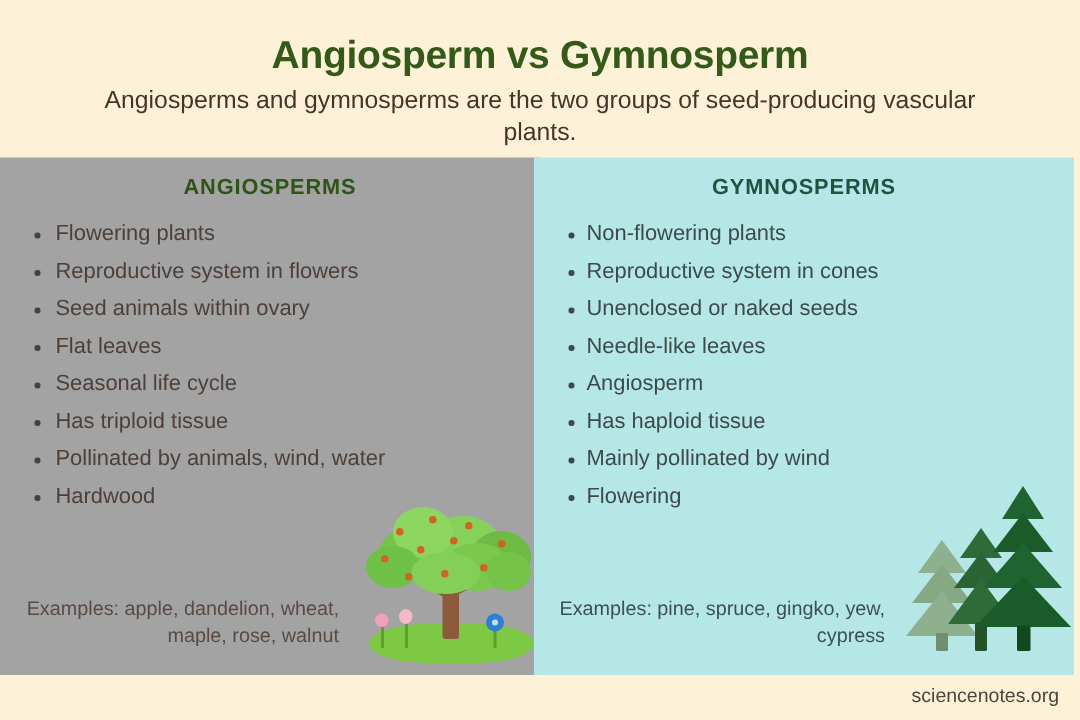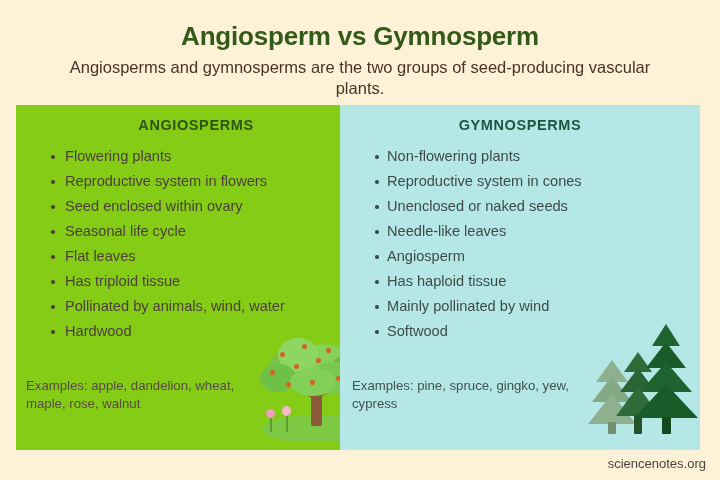--- a/index.html
+++ b/index.html
@@ -20,49 +20,49 @@
     color:#335a18;line-height:1.1;
   }
   .subtitle{
     margin:6px auto 0;width:600px;
     font-size:16.5px;color:#4a3228;line-height:1.32;
   }
 
   
   .panels{position:absolute;left:0;top:105px;width:720px;height:345px;}
   .panel{position:absolute;top:0;width:360px;height:345px;overflow:hidden;}
-  .panel.left{left:16px;background:#84cc16;}
-  .panel.right{left:340px;background:#b5e7e7;}
+  .panel.left{left:0;background:#a3a3a3;}
+  .panel.right{left:356px;background:#b5e7e7;}
 
   .col-head{
     margin:0;padding-top:12px;
     text-align:center;font-size:14.5px;font-weight:bold;
     letter-spacing:.6px;color:#2f5417;
   }
   .panel.right .col-head{color:#1f5440;}
 
   ul.bullets{
-    list-style:none;margin:11px 0 0 0;padding:0 0 0 32px;
+    list-style:none;margin:11px 0 0 0;padding:0 0 0 20px;
   }
   ul.bullets li{
     position:relative;
     font-size:14.6px;line-height:25px;
     color:#4d4039;padding-left:17px;white-space:nowrap;
   }
   .panel.right ul.bullets li{color:#3e4a4a;padding-left:15px;}
   ul.bullets li:before{
     content:"";position:absolute;left:3px;top:11px;
     width:3.6px;height:3.6px;border-radius:50%;background:#4d4039;
   }
   .panel.right ul.bullets li:before{background:#3e4a4a;}
 
   .examples{
     position:absolute;bottom:0;left:0;width:232px;
     font-size:13.2px;line-height:1.42;color:#5a4a44;
-    text-align:left;padding:0 6px 36px 10px;
+    text-align:right;padding:0 6px 16px 10px;
     box-sizing:border-box;
   }
   .panel.right .examples{color:#3f5050;width:240px;padding-left:12px;}
 
   
   .tree-art{position:absolute;right:0;bottom:8px;width:120px;height:108px;}
   .grass{position:absolute;left:6px;bottom:0;width:110px;height:26px;
      background:#7ec943;border-radius:50%/70%;}
   .canopy i{position:absolute;border-radius:50%;}
   .trunk{position:absolute;left:55px;bottom:16px;width:11px;height:48px;background:#8a5a3b;border-radius:2px;}
@@ -91,23 +91,23 @@
     <p class="subtitle">Angiosperms and gymnosperms are the two groups of seed-producing vascular plants.</p>
   </div>
 
   <div class="panels">
 
     <div class="panel left">
       <h2 class="col-head">ANGIOSPERMS</h2>
       <ul class="bullets">
         <li>Flowering plants</li>
         <li>Reproductive system in flowers</li>
-        <li>Seed enclosed within ovary</li>
+        <li>Seed animals within ovary</li>
+        <li>Flat leaves</li>
         <li>Seasonal life cycle</li>
-        <li>Flat leaves</li>
         <li>Has triploid tissue</li>
         <li>Pollinated by animals, wind, water</li>
         <li>Hardwood</li>
       </ul>
       <div class="examples">Examples: apple, dandelion, wheat, maple, rose, walnut</div>
 
       <div class="tree-art">
         <div class="grass"></div>
         <div class="trunk"></div>
         <div class="branch" style="left:40px;bottom:48px;width:20px;height:6px;transform:rotate(32deg);"></div>
@@ -152,21 +152,21 @@
     <div class="panel right">
       <h2 class="col-head">GYMNOSPERMS</h2>
       <ul class="bullets">
         <li>Non-flowering plants</li>
         <li>Reproductive system in cones</li>
         <li>Unenclosed or naked seeds</li>
         <li>Needle-like leaves</li>
         <li>Angiosperm</li>
         <li>Has haploid tissue</li>
         <li>Mainly pollinated by wind</li>
-        <li>Softwood</li>
+        <li>Flowering</li>
       </ul>
       <div class="examples">Examples: pine, spruce, gingko, yew, cypress</div>
 
       <div class="conifer-art">
 
         <div>
           <div class="tri" style="left:8px;top:38px;border-left:16px solid transparent;border-right:16px solid transparent;border-bottom:22px solid #8fb08f;"></div>
           <div class="tri" style="left:4px;top:54px;border-left:20px solid transparent;border-right:20px solid transparent;border-bottom:26px solid #84a984;"></div>
           <div class="tri" style="left:0px;top:72px;border-left:24px solid transparent;border-right:24px solid transparent;border-bottom:30px solid #8fb08f;"></div>
           <div class="cbase" style="left:20px;top:100px;width:8px;height:12px;background:#6f8f6f;"></div>

